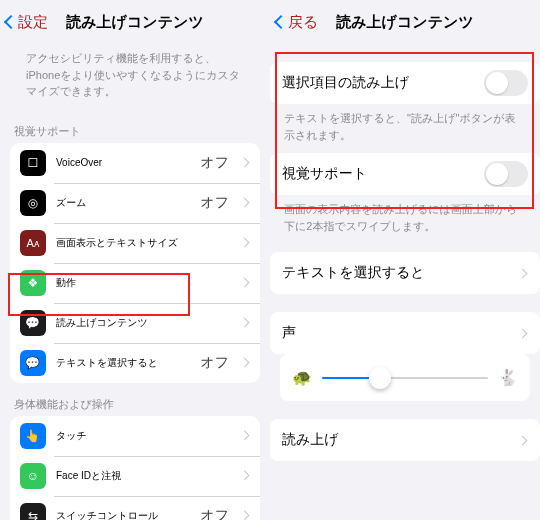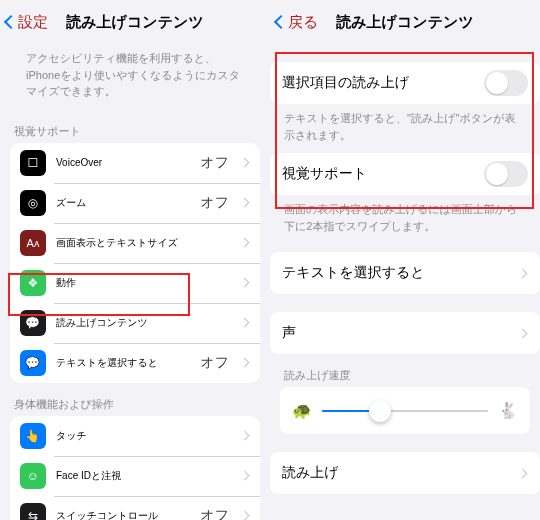--- a/index.html
+++ b/index.html
@@ -139,21 +139,20 @@
     </div>
   </div>
 
   <div class="group-nm group g18">
     <div class="row row-nm">
       <span class="lbl">声</span>
       <span class="chev-r"></span>
     </div>
   </div>
 
-  <div class="sect-h">読み上げ速度</div>
   <div class="slider-wrap">
     <span class="sl-ico">🐢</span>
     <div class="slider">
       <div class="slider-fill"></div>
       <div class="slider-th"></div>
     </div>
     <span class="sl-ico">🐇</span>
   </div>
 
   <div class="group-nm group g18">

